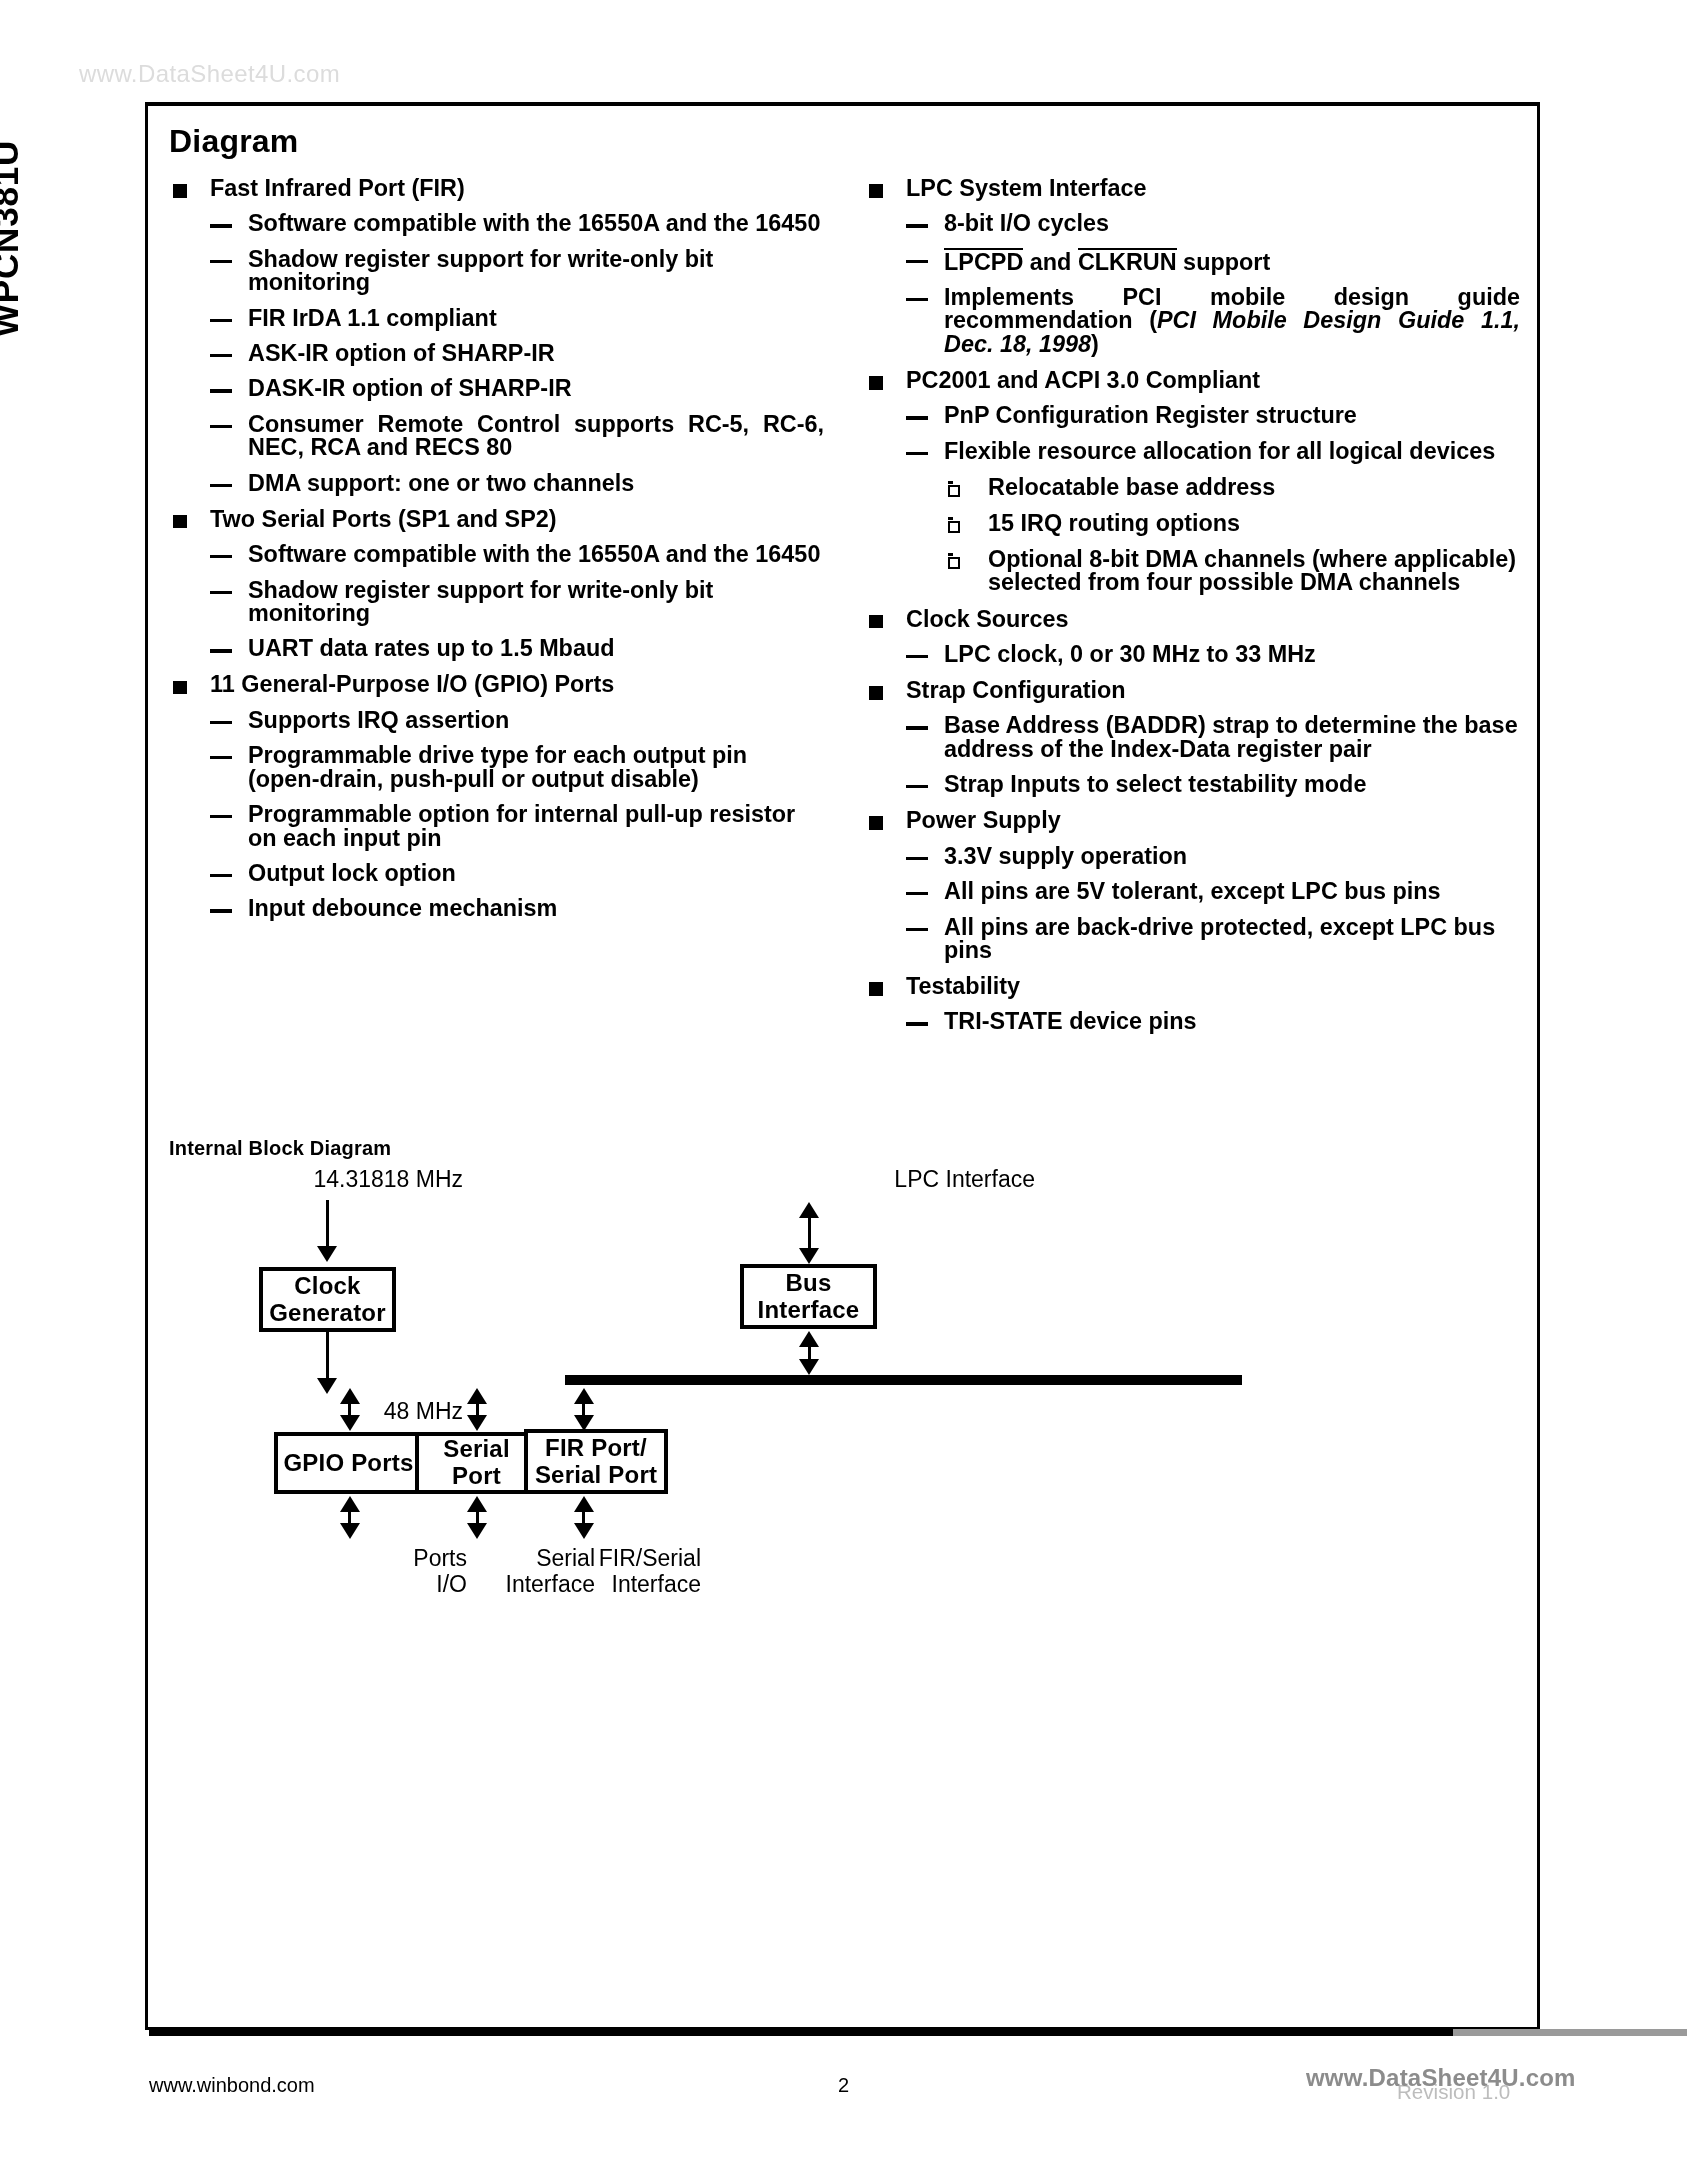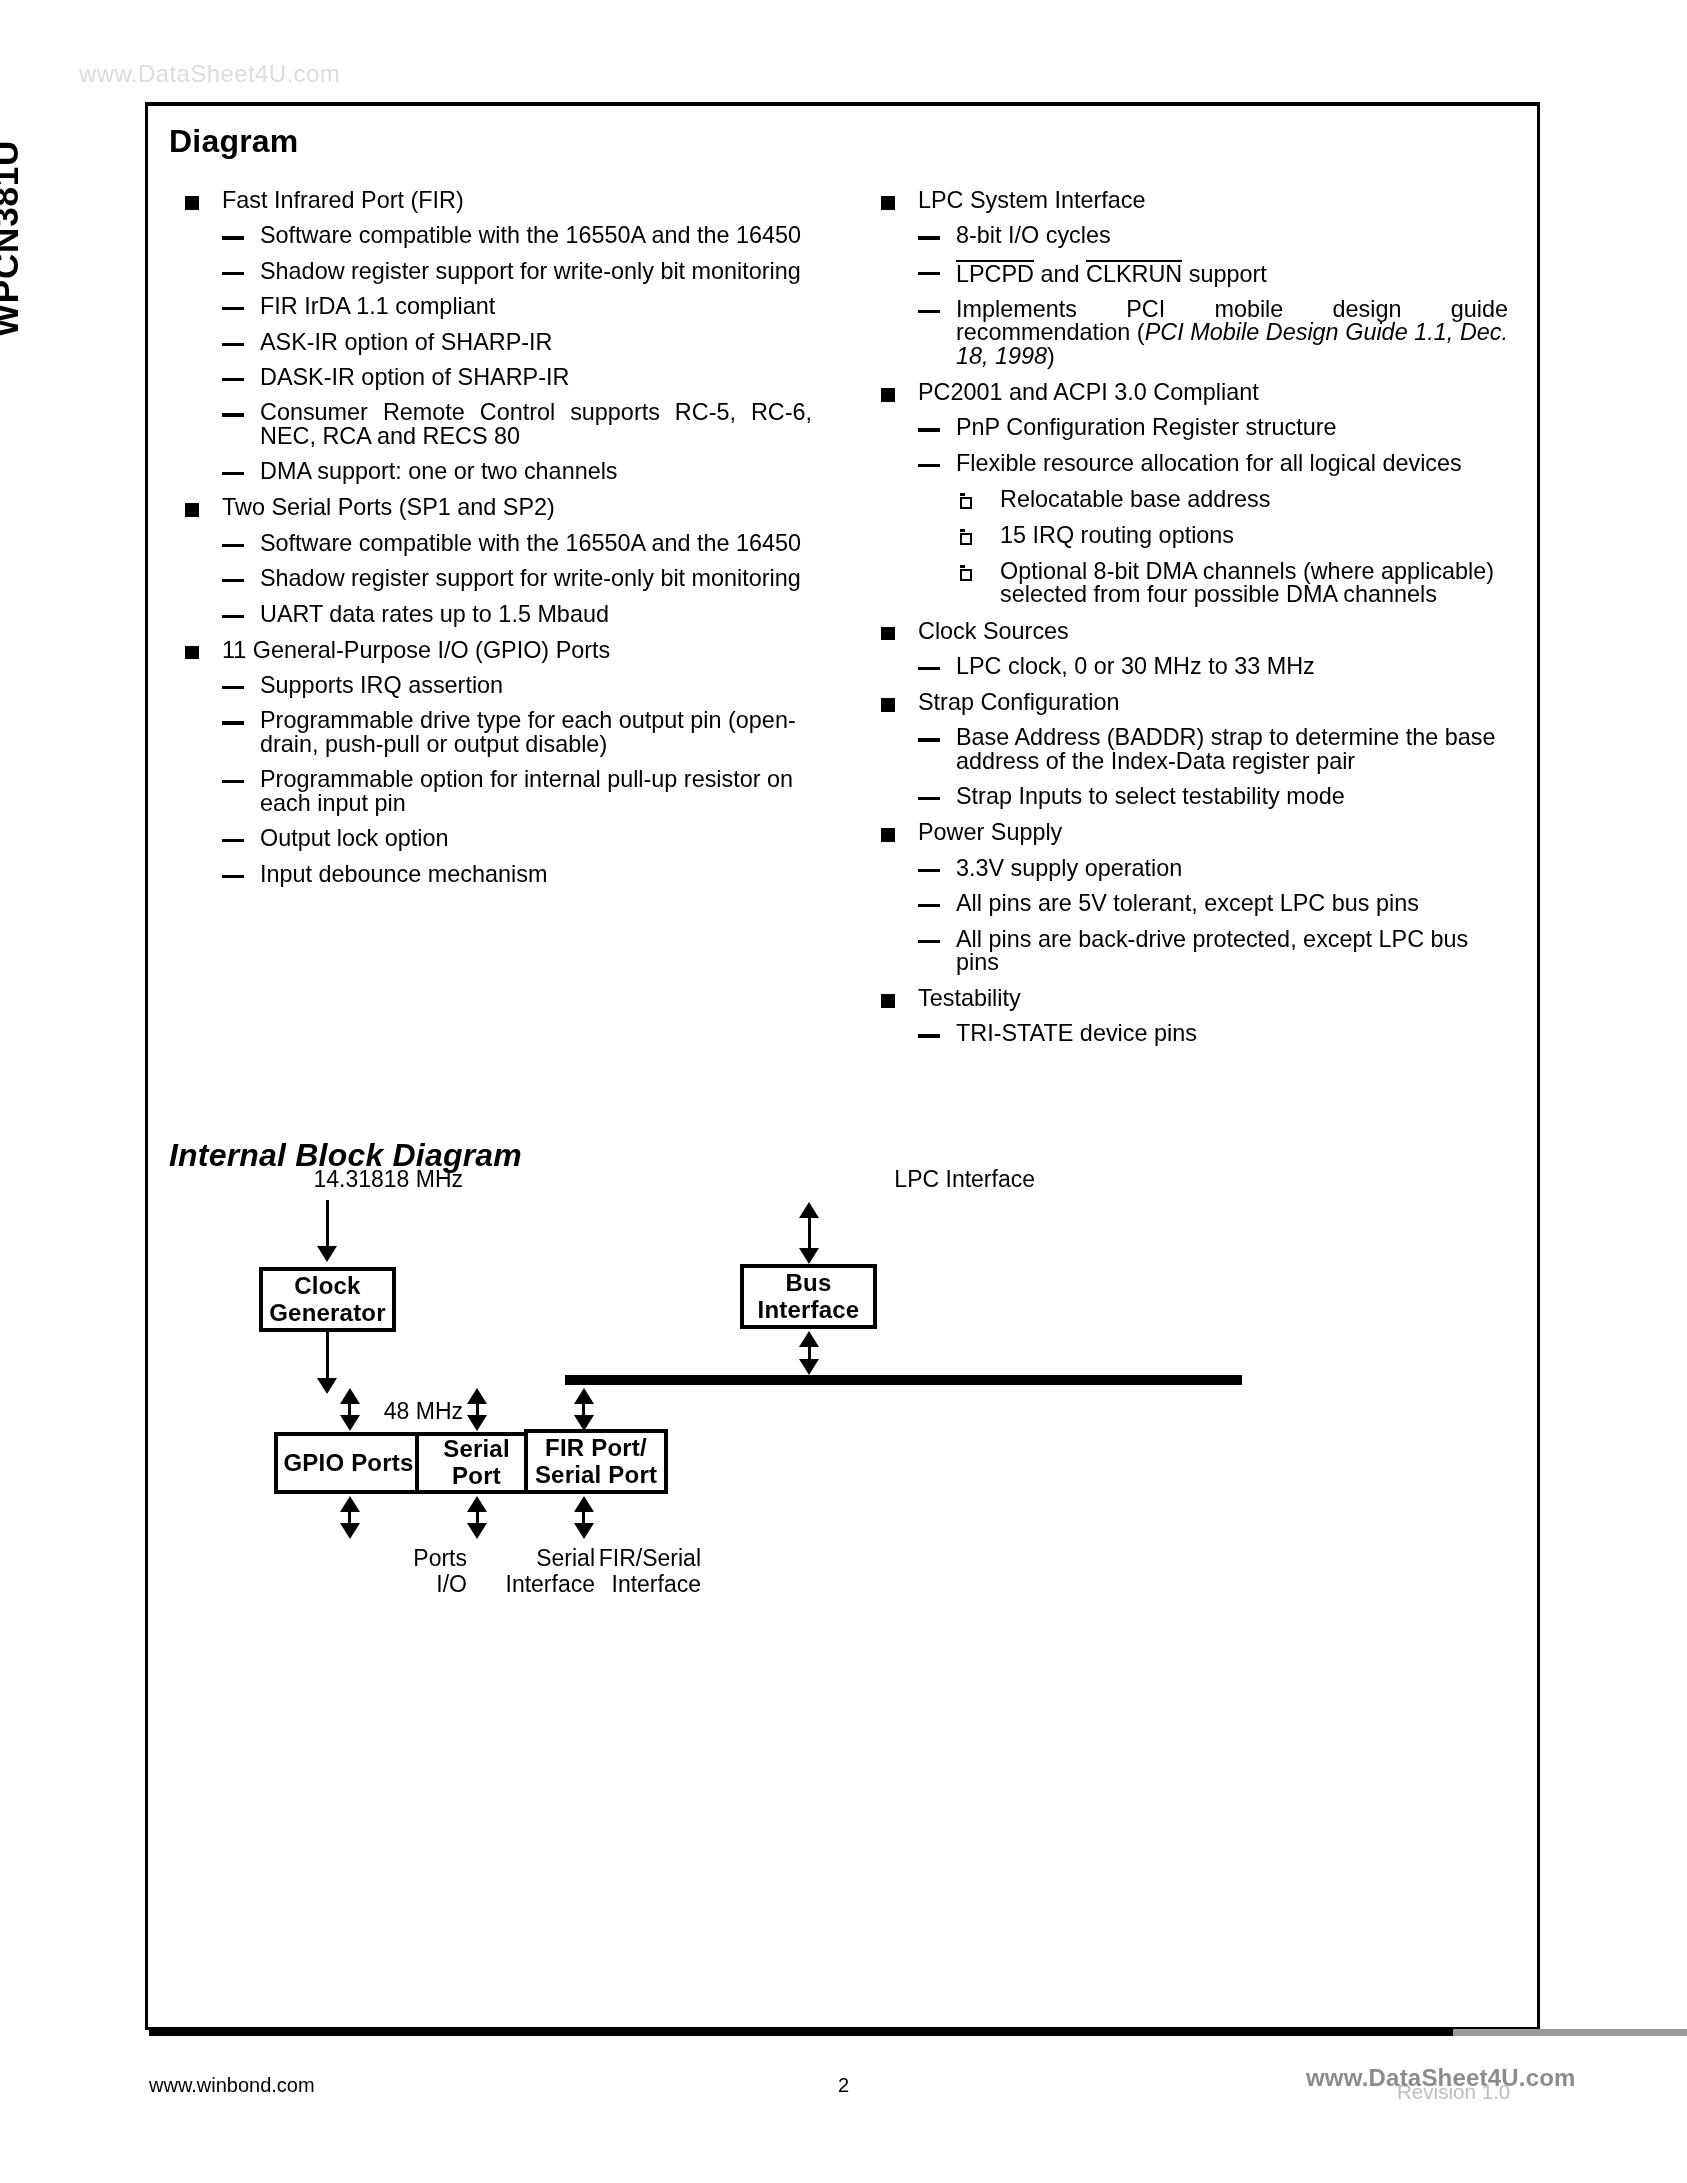--- a/index.html
+++ b/index.html
@@ -72,35 +72,34 @@
   
   .h-features {
     position: absolute;
     left: 169px; top: 123px;
     font-size: 32px; font-weight: bold;
     letter-spacing: 0.2px;
   }
   .h-blockdiagram {
     position: absolute;
     left: 169px; top: 1137px;
-    font-size: 32px; font-weight: bold;
+    font-size: 20px; font-weight: bold;
     letter-spacing: 0.2px;
-    font-style: italic;
   }
 
   
   .col {
     position: absolute;
     font-size: 23.4px;
     line-height: 1.0;
   }
   .col-left  { left: 169px; top: 173px;  width: 659px; }
   .col-right { left: 865px; top: 173px; width: 659px; }
 
-  ul.lvl { list-style: none; margin: 16px; padding: 0; }
+  ul.lvl { list-style: none; margin: 4px; padding: 0; font-weight: bold; }
 
   li.l1, li.l2, li.l3 {
     position: relative;
     margin: 0 0 0 0;
     padding: 0;
   }
   
   li.l1 {
     padding-left: 37px;
     margin-top: 12.7px;

